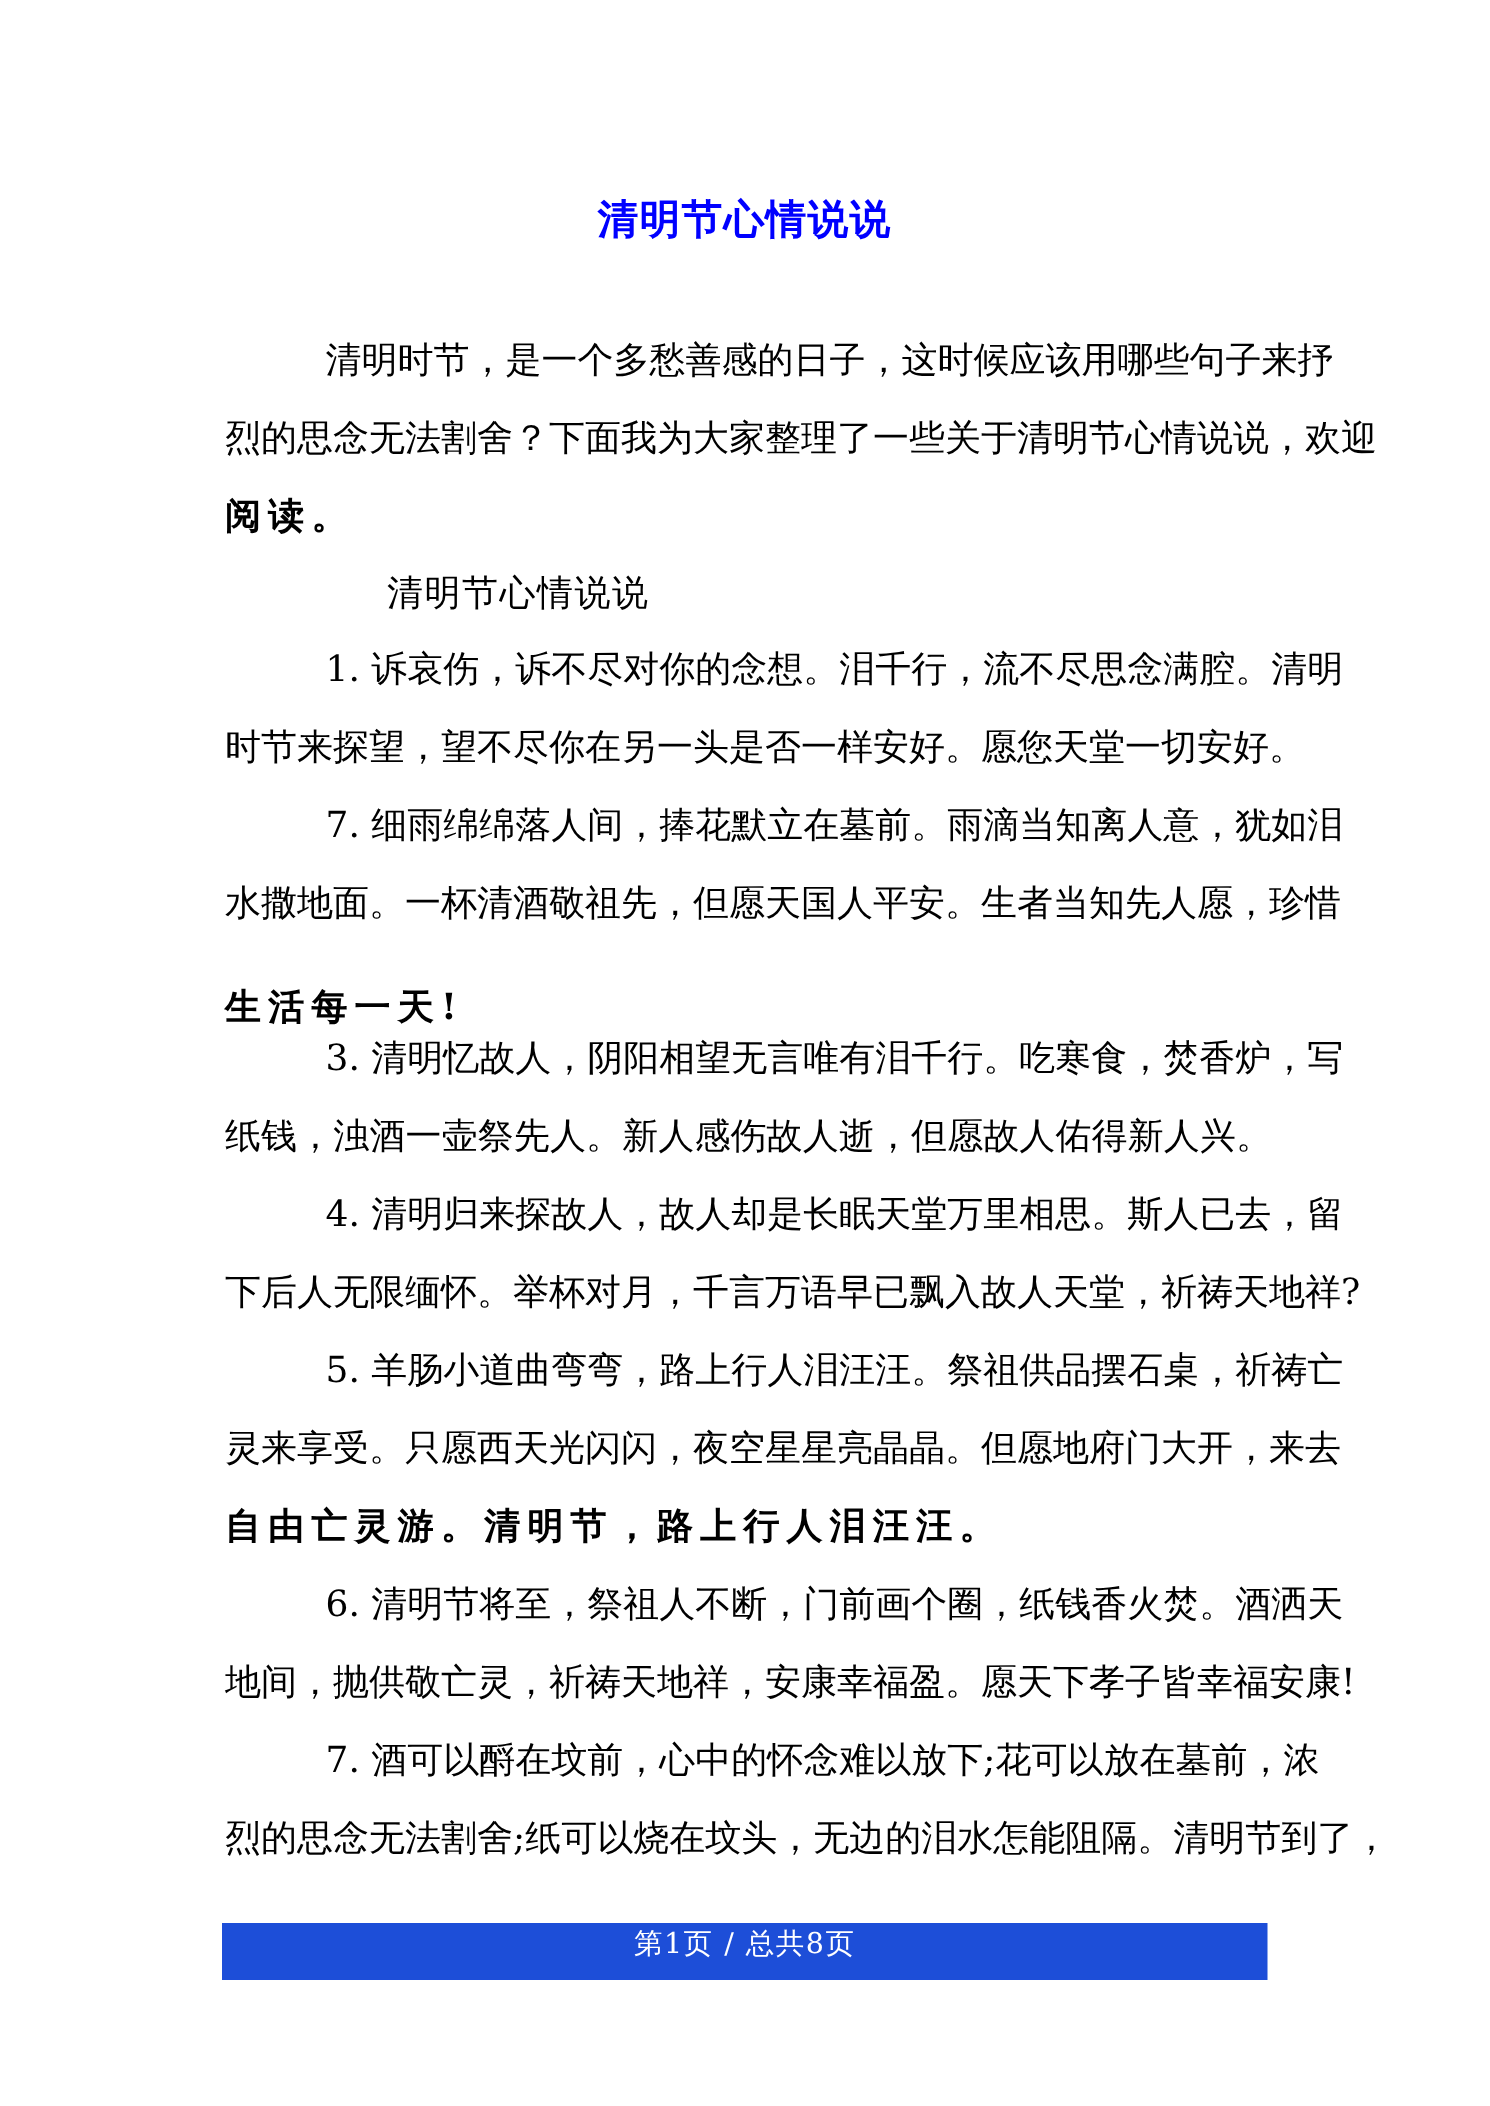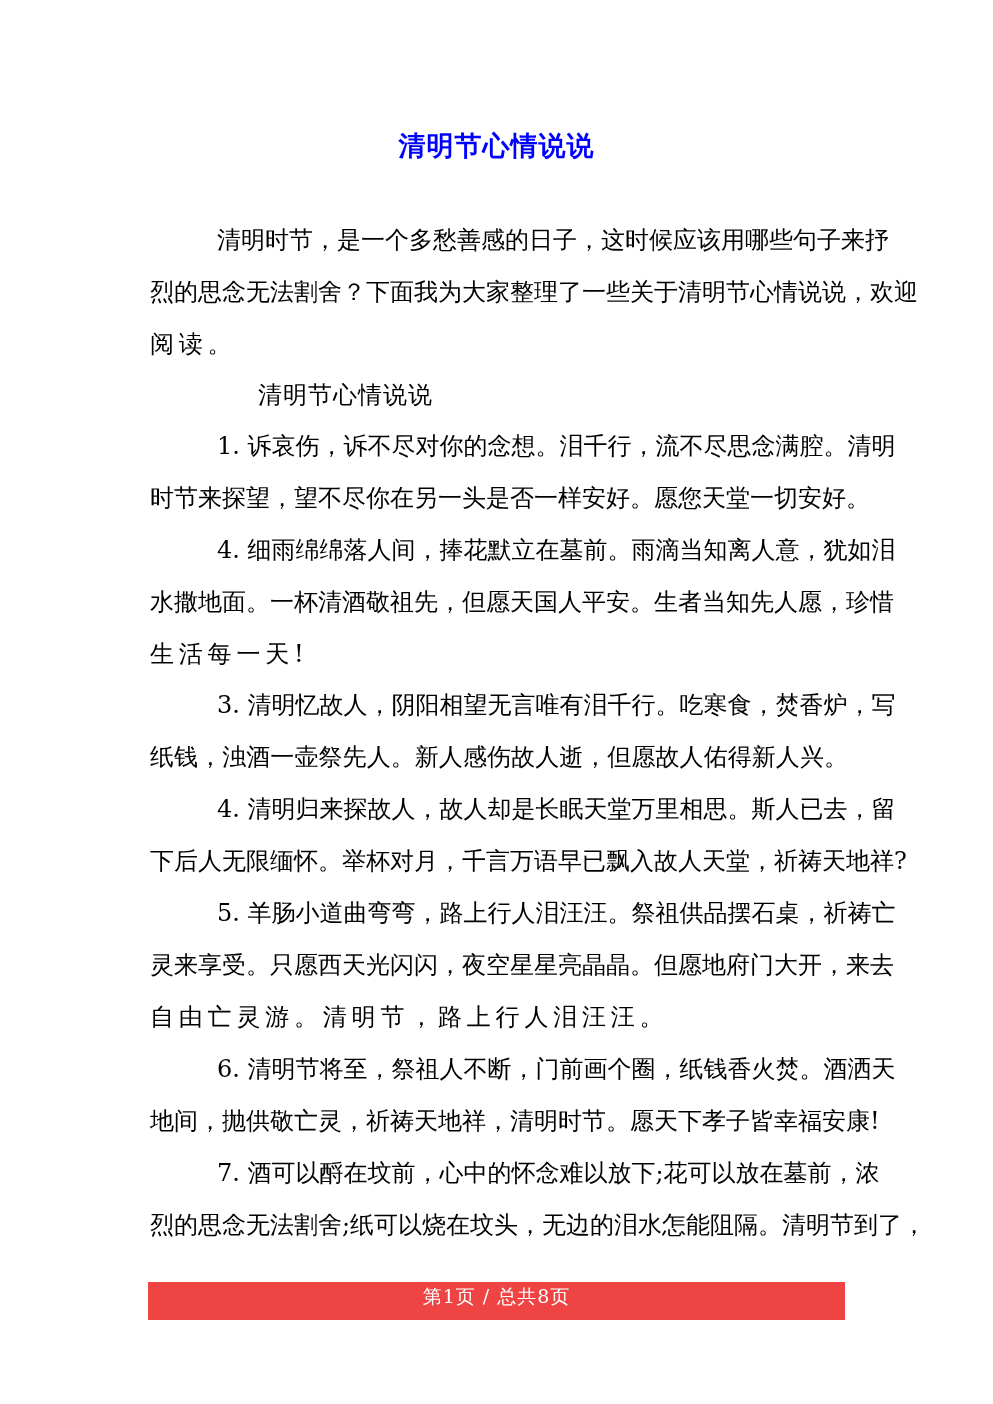--- a/index.html
+++ b/index.html
@@ -32,29 +32,29 @@
       left: 150px;
       width: 698px;
       height: 30px;
       font-size: 24px;
       line-height: 30px;
       white-space: nowrap;
       text-align-last: justify;
       text-align: justify;
     }
     .line.indent { left: 217px; width: 631px; }
-    .line.last { text-align-last: left; letter-spacing: 4.8px; }
+    .line.last { text-align-last: left; letter-spacing: 4.8px; font-weight: bold; }
     .line.sub { left: 258px; width: auto; text-align-last: left; letter-spacing: 1px; }
     .footer-bar {
       position: absolute;
       left: 148px;
       top: 1282px;
       width: 697px;
       height: 38px;
-      background: #ef4444;
+      background: #1d4ed8;
     }
     .footer-text {
       position: absolute;
       left: 0;
       width: 100%;
       top: 2px;
       text-align: center;
       color: #ffffff;
       font-size: 19px;
       line-height: 24px;
@@ -68,35 +68,35 @@
 
 <div class="line indent" style="top:225px">清明时节，是一个多愁善感的日子，这时候应该用哪些句子来抒</div>
 <div class="line" style="top:277px">烈的思念无法割舍？下面我为大家整理了一些关于清明节心情说说，欢迎</div>
 <div class="line last" style="top:329px">阅读。</div>
 
 <div class="line sub" style="top:380px">清明节心情说说</div>
 
 <div class="line indent" style="top:431px">1.  诉哀伤，诉不尽对你的念想。泪千行，流不尽思念满腔。清明</div>
 <div class="line" style="top:483px">时节来探望，望不尽你在另一头是否一样安好。愿您天堂一切安好。</div>
 
-<div class="line indent" style="top:535px">4.  细雨绵绵落人间，捧花默立在墓前。雨滴当知离人意，犹如泪</div>
+<div class="line indent" style="top:535px">7.  细雨绵绵落人间，捧花默立在墓前。雨滴当知离人意，犹如泪</div>
 <div class="line" style="top:587px">水撒地面。一杯清酒敬祖先，但愿天国人平安。生者当知先人愿，珍惜</div>
-<div class="line last" style="top:639px">生活每一天!</div>
+<div class="line last" style="top:656px">生活每一天!</div>
 
 <div class="line indent" style="top:690px">3.  清明忆故人，阴阳相望无言唯有泪千行。吃寒食，焚香炉，写</div>
 <div class="line" style="top:742px">纸钱，浊酒一壶祭先人。新人感伤故人逝，但愿故人佑得新人兴。</div>
 
 <div class="line indent" style="top:794px">4.  清明归来探故人，故人却是长眠天堂万里相思。斯人已去，留</div>
 <div class="line" style="top:846px">下后人无限缅怀。举杯对月，千言万语早已飘入故人天堂，祈祷天地祥?</div>
 
 <div class="line indent" style="top:898px">5.  羊肠小道曲弯弯，路上行人泪汪汪。祭祖供品摆石桌，祈祷亡</div>
 <div class="line" style="top:950px">灵来享受。只愿西天光闪闪，夜空星星亮晶晶。但愿地府门大开，来去</div>
 <div class="line last" style="top:1002px">自由亡灵游。清明节，路上行人泪汪汪。</div>
 
 <div class="line indent" style="top:1054px">6.  清明节将至，祭祖人不断，门前画个圈，纸钱香火焚。酒洒天</div>
-<div class="line" style="top:1106px">地间，抛供敬亡灵，祈祷天地祥，清明时节。愿天下孝子皆幸福安康!</div>
+<div class="line" style="top:1106px">地间，抛供敬亡灵，祈祷天地祥，安康幸福盈。愿天下孝子皆幸福安康!</div>
 
 <div class="line indent" style="top:1158px">7.  酒可以酹在坟前，心中的怀念难以放下;花可以放在墓前，浓</div>
 <div class="line" style="top:1210px">烈的思念无法割舍;纸可以烧在坟头，无边的泪水怎能阻隔。清明节到了，</div>
 
 <div class="footer-bar">
   <div class="footer-text">第1页 / 总共8页</div>
 </div>
 
 </body></html>

